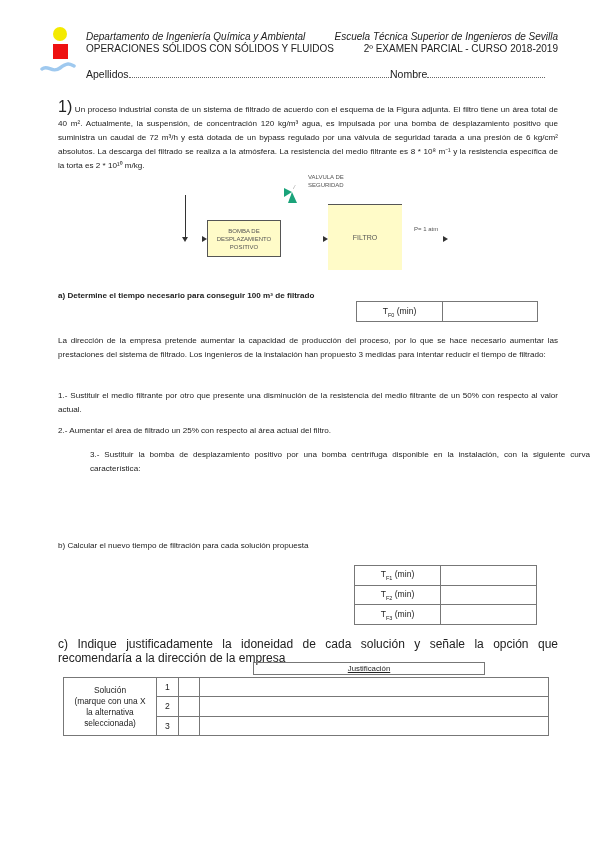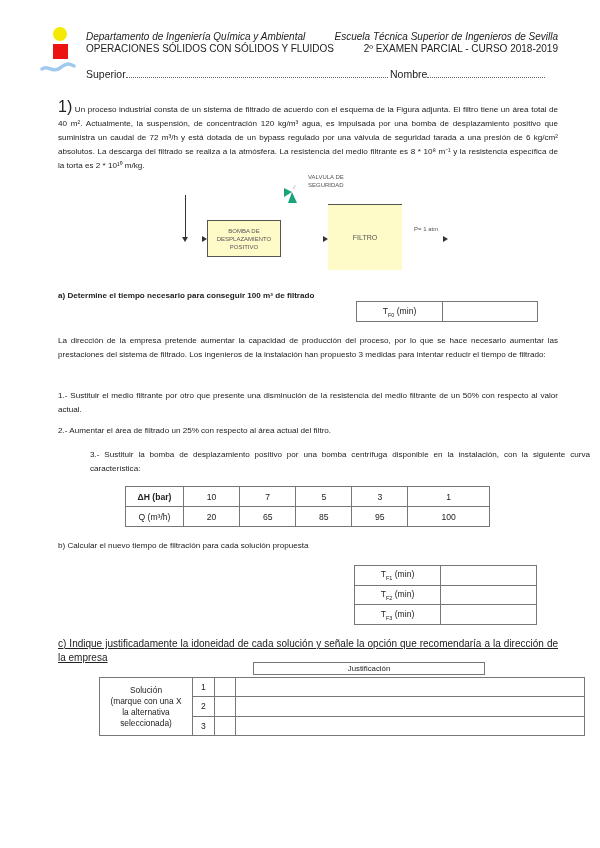--- a/index.html
+++ b/index.html
@@ -28,21 +28,21 @@
 <svg class="abs" style="left:40px;top:60px;" width="36" height="14">
   <path d="M2 9 C 8 4, 12 14, 20 8 S 30 4, 34 6" stroke="#9fc9ef" stroke-width="3.5" fill="none" stroke-linecap="round"></path>
 </svg>
 
 <div class="abs hdr" style="left:86px;top:31px;"><i>Departamento de Ingeniería Química y Ambiental</i></div>
 <div class="abs hdr" style="left:86px;top:43px;">OPERACIONES SÓLIDOS CON SÓLIDOS Y FLUIDOS</div>
 <div class="abs hdr" style="right:42px;top:31px;text-align:right;"><i>Escuela Técnica Superior de Ingenieros de Sevilla</i></div>
 <div class="abs hdr" style="right:42px;top:43px;text-align:center;">2º EXAMEN PARCIAL - CURSO 2018-2019</div>
 
 <div class="abs name-line" style="left:86px;">
-  <span>Superior</span><span class="uline" style="width:262px;"></span>
+  <span>Apellidos</span><span class="uline" style="width:262px;"></span>
 </div>
 <div class="abs name-line" style="left:390px;">
   <span>Nombre</span><span class="uline" style="width:118px;"></span>
 </div>
 
 <div class="abs para" style="top:100px;">
   <span class="qnum">1)</span>
   <span>Un proceso industrial consta de un sistema de filtrado de acuerdo con el esquema de la Figura adjunta. El filtro tiene un área total de 40 m². Actualmente, la suspensión, de concentración 120 kg/m³ agua, es impulsada por una bomba de desplazamiento positivo que suministra un caudal de 72 m³/h y está dotada de un bypass regulado por una válvula de seguridad tarada a una presión de 6 kg/cm² absolutos. La descarga del filtrado se realiza a la atmósfera. La resistencia del medio filtrante es 8 * 10⁸ m⁻¹ y la resistencia específica de la torta es 2 * 10¹⁰ m/kg.</span>
 </div>
 
@@ -91,36 +91,20 @@
   </table>
 
 <div class="abs para" style="top:334px;">La dirección de la empresa pretende aumentar la capacidad de producción del proceso, por lo que se hace necesario aumentar las prestaciones del sistema de filtrado. Los ingenieros de la instalación han propuesto 3 medidas para intentar reducir el tiempo de filtrado:</div>
 
 <div class="abs para" style="top:389px;">1.- Sustituir el medio filtrante por otro que presente una disminución de la resistencia del medio filtrante de un 50% con respecto al valor actual.</div>
 <div class="abs para" style="top:424px;">2.- Aumentar el área de filtrado un 25% con respecto al área actual del filtro.</div>
 <div class="abs para" style="top:448px;margin-left:32px;">3.- Sustituir la bomba de desplazamiento positivo por una bomba centrífuga disponible en la instalación, con la siguiente curva característica:</div>
 
 <table class="grid" style="left:125px;top:486px;width:365px;height:41px;">
   <tbody>
-      <tr>
-    <td style="width:57px;font-weight:bold;">ΔH (bar)</td>
-    <td>10</td>
-    <td>7</td>
-    <td>5</td>
-    <td>3</td>
-    <td>1</td>
-  </tr>
-  <tr>
-    <td>Q (m³/h)</td>
-    <td>20</td>
-    <td>65</td>
-    <td>85</td>
-    <td>95</td>
-    <td>100</td>
-  </tr>
 </tbody>
   </table>
 
 <div class="abs para" style="top:539px;">b) Calcular el nuevo tiempo de filtración para cada solución propuesta</div>
 <table class="grid" style="left:354px;top:565px;width:183px;height:60px;">
   <tbody>
       <tr>
     <td style="width:85px;"><span>T</span><sub>F1</sub><span> (min)</span></td>
     <td></td>
   </tr>
@@ -128,29 +112,29 @@
     <td><span>T</span><sub>F2</sub><span> (min)</span></td>
     <td></td>
   </tr>
   <tr>
     <td><span>T</span><sub>F3</sub><span> (min)</span></td>
     <td></td>
   </tr>
 </tbody>
   </table>
 
-<div class="abs para" style="top:637px;font-size:10px;text-decoration:underline;">c) Indique justificadamente la idoneidad de cada solución y señale la opción que recomendaría a la dirección de la empresa</div>
-<table class="grid" style="left:253px;top:662px;width:232px;height:13px;">
+<div class="abs para" style="top:637px;font-size:12px;">c) Indique justificadamente la idoneidad de cada solución y señale la opción que recomendaría a la dirección de la empresa</div>
+<table class="grid" style="left:253px;top:662px;width:232px;height:13px;text-decoration:underline;">
   <tbody>
       <tr>
         <td style="font-size:7.8px;">Justificación</td>
       </tr>
 </tbody>
   </table>
-<table class="grid" style="left:63px;top:677px;width:486px;height:59px;margin-left:36px;">
+<table class="grid" style="left:63px;top:677px;width:486px;height:59px;">
   <tbody>
       <tr style="height:19px;">
     <td rowspan="3" style="width:92px;line-height:11px;font-size:8.4px;">
       <div>Solución</div>
       <div>(marque con una X</div>
       <div>la alternativa</div>
       <div>seleccionada)</div>
     </td>
     <td style="width:21px;">1</td>
     <td style="width:20px;"></td>

